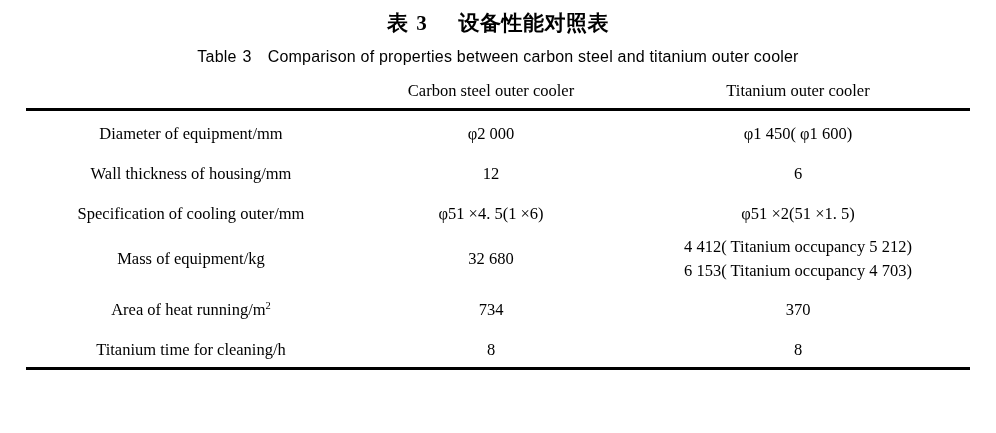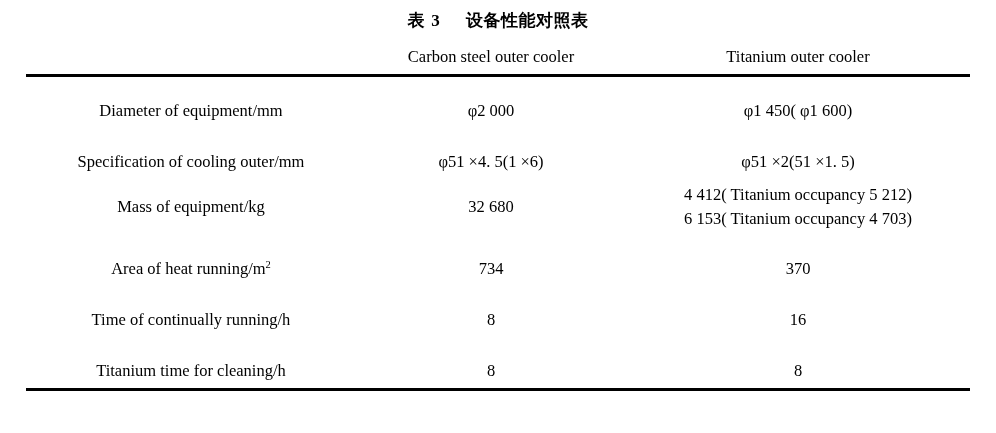--- a/index.html
+++ b/index.html
@@ -18,21 +18,21 @@
     position: relative;
     width: 996px;
     height: 433px;
     box-sizing: border-box;
     padding: 0;
   }
   .title-cn {
     text-align: center;
     font-family: "DejaVu Sans", sans-serif;
     font-weight: bold;
-    font-size: 17px;
+    font-size: 21px;
     letter-spacing: 0.5px;
     margin-top: 9px;
   }
   .title-cn .tnum {
     font-family: "Liberation Serif", serif;
     font-weight: bold;
   }
   .title-en {
     text-align: center;
     font-family: "Liberation Sans", sans-serif;
@@ -78,21 +78,21 @@
   thead th {
     font-weight: normal;
     font-family: "Liberation Serif", serif;
     font-size: 16.5px;
     text-align: center;
     padding: 5px 0 7px 0;
   }
 
   tbody td {
     font-size: 16.5px;
-    padding: 24px 0 7px 0;
+    padding: 13px 0 7px 0;
     vertical-align: middle;
   }
   tbody td.label {
     text-align: center;
     font-family: "Liberation Serif", serif;
   }
   tbody td.val {
     text-align: center;
     font-family: "Liberation Serif", serif;
   }
@@ -105,20 +105,23 @@
 
 <div class="page">
 
   <div class="title-cn">
     <span>表</span>
     <span class="tnum">3</span>
     &nbsp;&nbsp;
     <span>设备性能对照表</span>
   </div>
 
+  <div class="title-en">
+    <span class="lbl">Table</span><span class="num">3</span><span>Comparison of properties between carbon steel and titanium outer cooler</span>
+  </div>
 
   <table class="tbl">
     <colgroup>
       <col class="c1">
       <col class="c2">
       <col class="c3">
     </colgroup>
     <tbody>
       <tr class="rule-top">
           <td colspan="3"></td>
@@ -135,20 +138,25 @@
       <tr class="rule-mid">
           <td colspan="3"></td>
         </tr>
 
       <tr>
         <td class="label">Diameter of equipment/mm</td>
         <td class="val">φ2 000</td>
         <td class="val">φ1 450( φ1 600)</td>
       </tr>
 
+      <tr>
+        <td class="label">Wall thickness of housing/mm</td>
+        <td class="val">12</td>
+        <td class="val">6</td>
+      </tr>
 
       <tr>
         <td class="label">Specification of cooling outer/mm</td>
         <td class="val">φ51 ×4. 5(1 ×6)</td>
         <td class="val">φ51 ×2(51 ×1. 5)</td>
       </tr>
 
       <tr class="tall">
         <td class="label">Mass of equipment/kg</td>
         <td class="val">32 680</td>
@@ -157,25 +165,20 @@
           <span class="line2">6 153( Titanium occupancy 4 703)</span>
         </td>
       </tr>
 
       <tr>
         <td class="label"><span>Area of heat running/m</span><sup>2</sup></td>
         <td class="val">734</td>
         <td class="val">370</td>
       </tr>
 
-      <tr>
-        <td class="label">Time of continually running/h</td>
-        <td class="val">8</td>
-        <td class="val">16</td>
-      </tr>
 
       <tr>
         <td class="label">Titanium time for cleaning/h</td>
         <td class="val">8</td>
         <td class="val">8</td>
       </tr>
 
       <tr class="rule-mid">
           <td colspan="3"></td>
         </tr>

